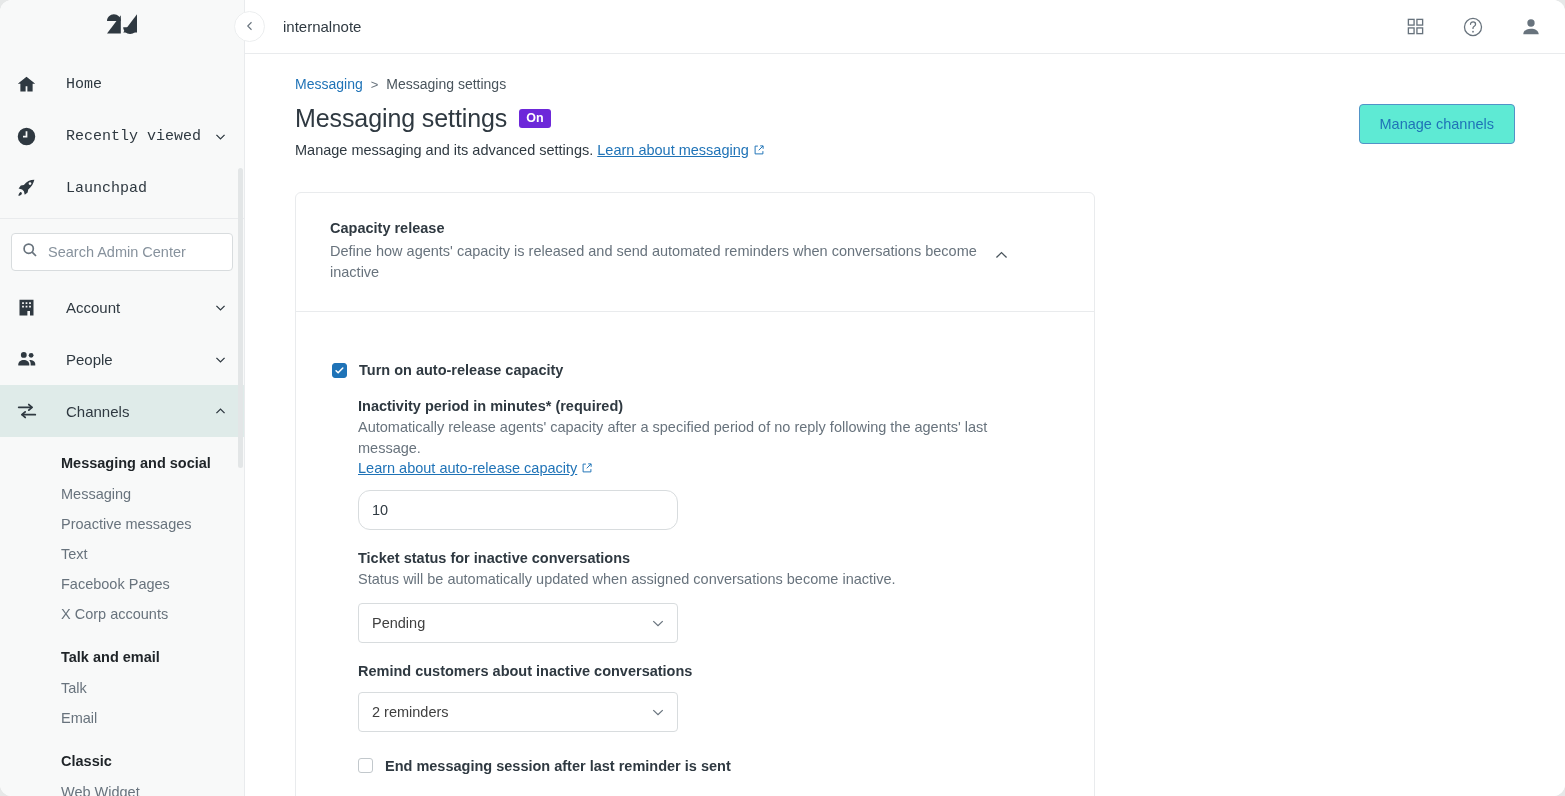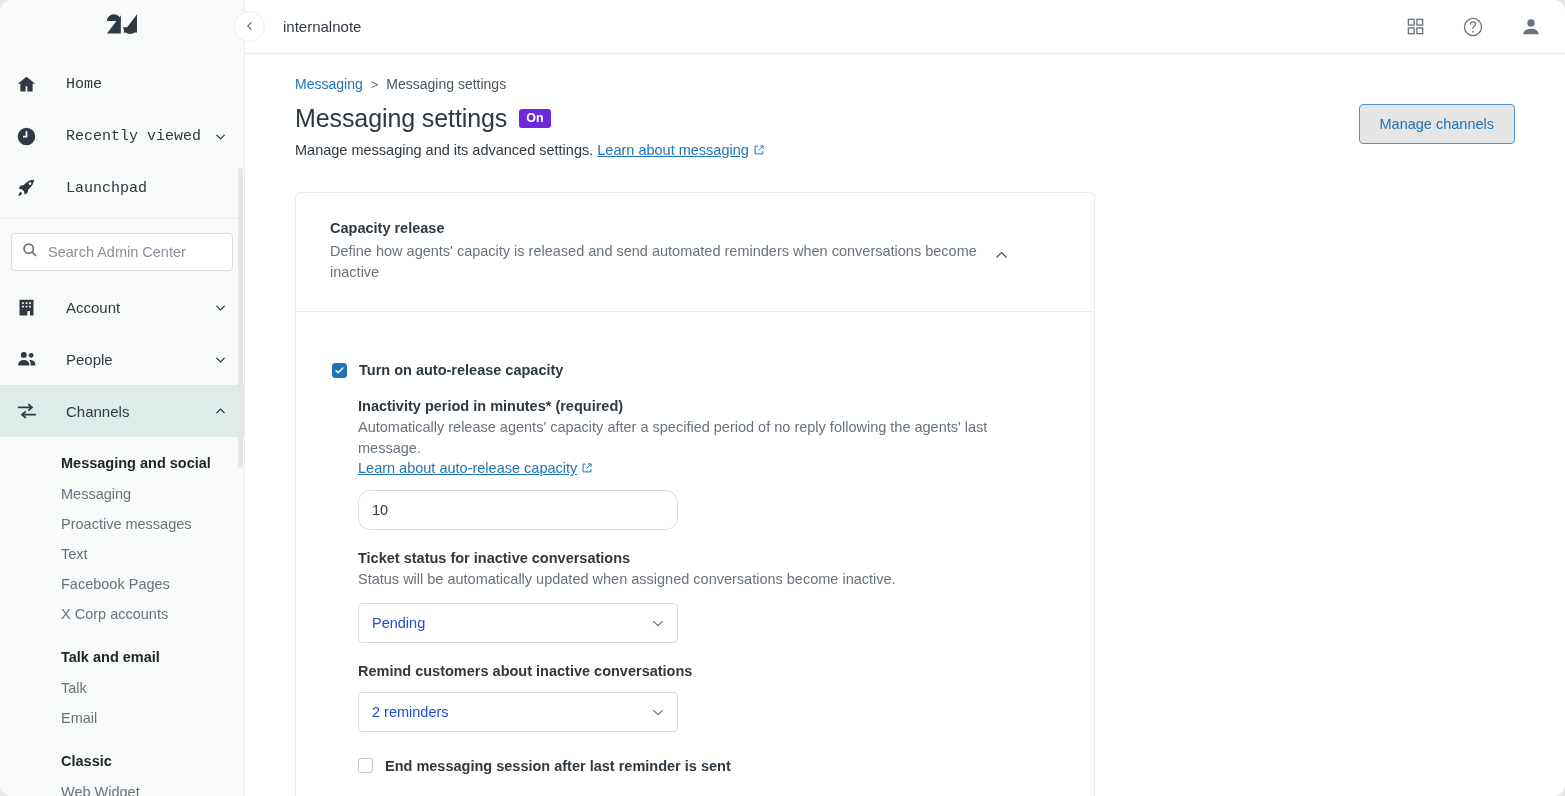--- a/index.html
+++ b/index.html
@@ -234,21 +234,21 @@
   .ext-ic {
     display: inline-block;
     vertical-align: -1px;
     margin-left: 4px;
     color: #1f73b7;
   }
 
   .btn-secondary {
     border: 1px solid #5293c7;
     color: #1f73b7;
-    background: #e5e5e5;
+    background: #5eead4;
     font-size: 14.5px;
     font-family: "Liberation Sans", sans-serif;
     border-radius: 4px;
     height: 40px;
     padding: 0 20px;
     cursor: pointer;
     white-space: nowrap;
   }
 
   
@@ -356,21 +356,21 @@
     border-radius: 4px;
     background: #ffffff;
     display: flex;
     align-items: center;
     padding: 0 12px 0 13px;
     cursor: pointer;
   }
   .select-value {
     flex: 1 1 auto;
     font-size: 14.5px;
-    color: #1d4ed8;
+    color: #404040;
   }
   .select-caret { color: #68737d; display: flex; align-items: center; }
 
   .bottom-chk { margin-left: 26px; margin-top: 26px; }
 </style>
 </head>
 <body>
 
 <div class="app-window">
 

